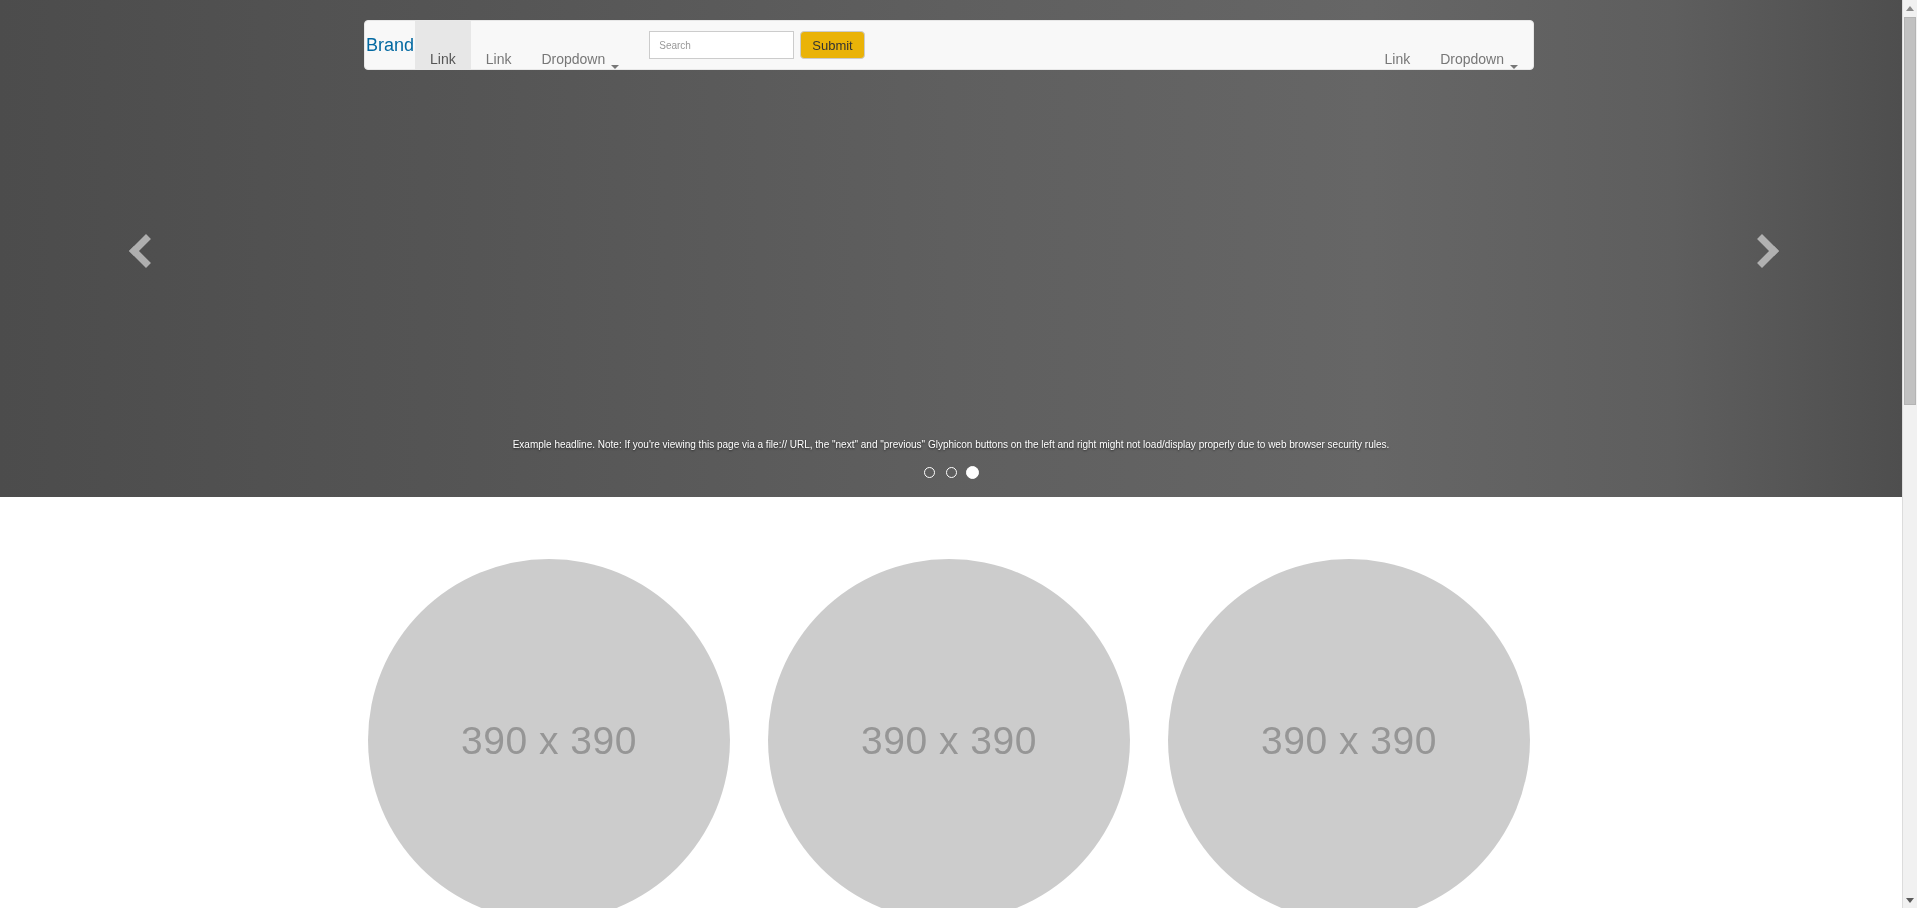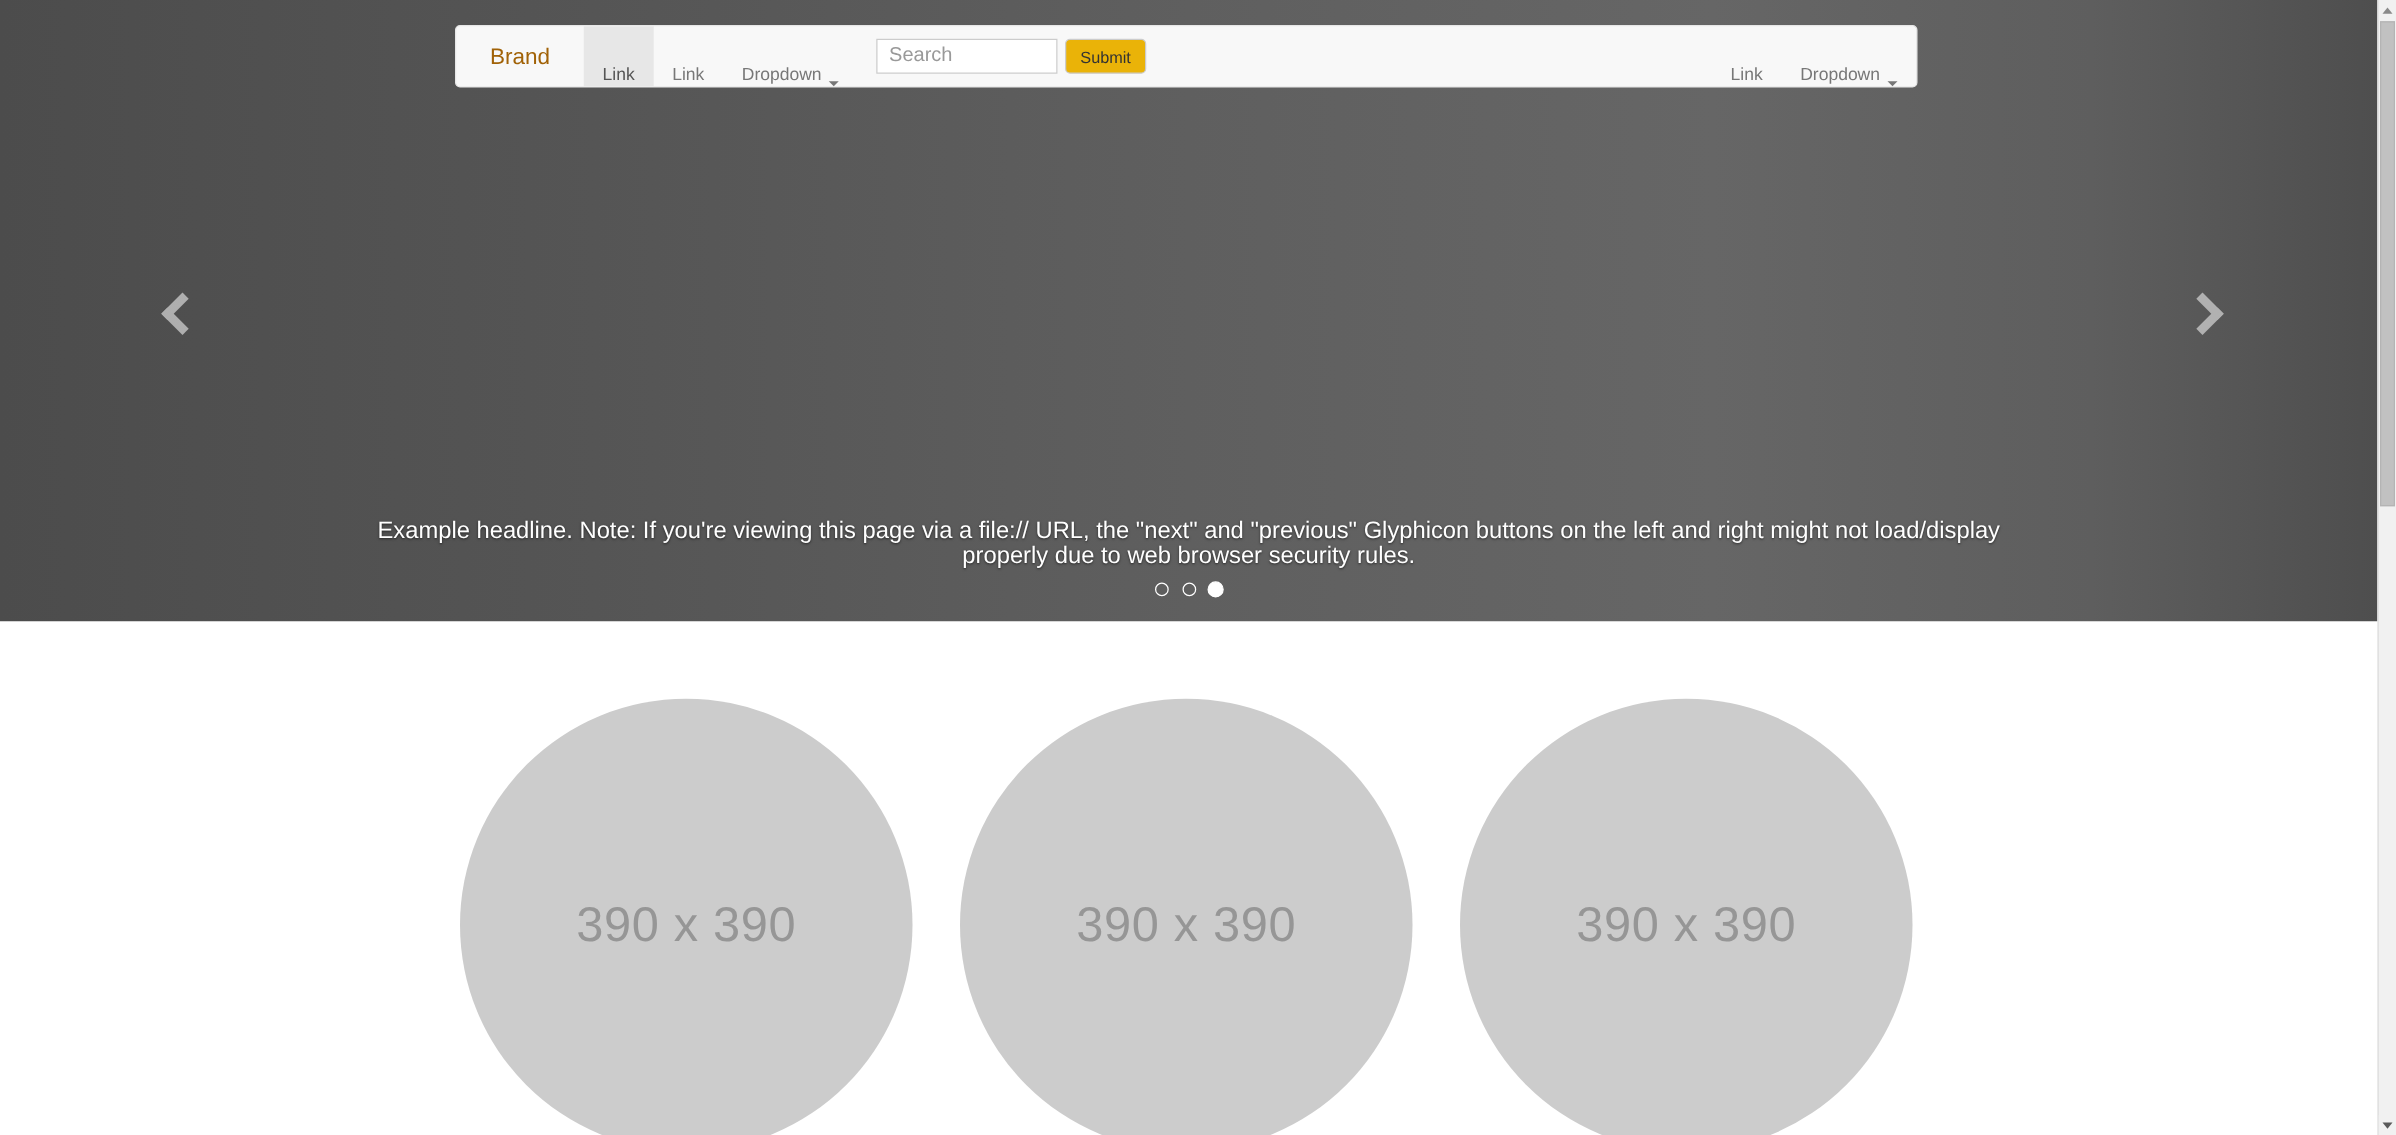--- a/index.html
+++ b/index.html
@@ -72,21 +72,21 @@
   .chev.right::before { transform: rotate(45deg); }
 
   
   .carousel-caption {
     position: absolute;
     left: 15%;
     right: 15%;
     bottom: 43px;
     text-align: center;
     color: #ffffff;
-    font-size: 19px;
+    font-size: 10px;
     line-height: 19.5px;
     text-shadow: 0 1px 2px rgba(0,0,0,.6);
     padding: 0;
   }
   .carousel-caption p {
     margin: 0;
   }
 
   
   .carousel-indicators {
@@ -137,24 +137,24 @@
 
   .nav-left, .nav-right {
     display: flex;
     align-items: stretch;
   }
   .nav-right { margin-left: auto; }
 
   .navbar-brand {
     display: flex;
     align-items: center;
-    padding: 0 27px;
+    padding: 0 1px;
     font-size: 18px;
     line-height: 20px;
-    color: #a16207;
+    color: #0369a1;
     text-decoration: none;
     white-space: nowrap;
   }
 
   .nav-item {
     display: flex;
     align-items: flex-end;
     padding: 0 15px;
     color: #777777;
     text-decoration: none;
@@ -186,21 +186,21 @@
     display: flex;
     align-items: center;
     padding: 0 15px;
     gap: 6px;
   }
   .form-control {
     box-sizing: border-box;
     width: 145px;
     height: 28px;
     padding: 4px 9px;
-    font-size: 16px;
+    font-size: 10px;
     line-height: 1.4;
     color: #555555;
     background: #ffffff;
     border: 1px solid #cccccc;
     border-radius: 0;
     font-family: "Liberation Sans", sans-serif;
     outline: none;
   }
   .form-control::placeholder { color: #999999; opacity: 1; }
 

